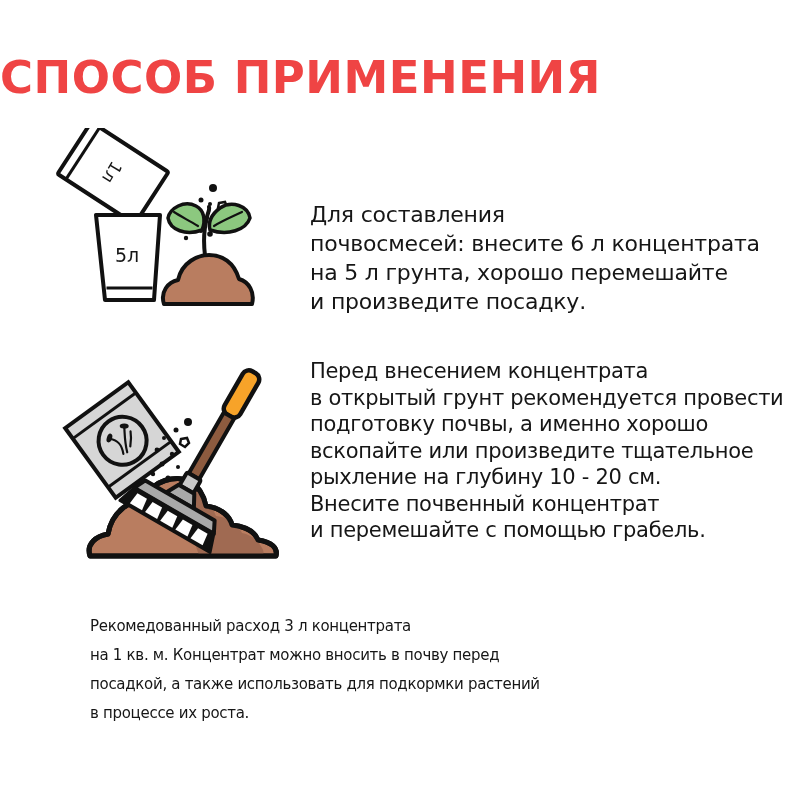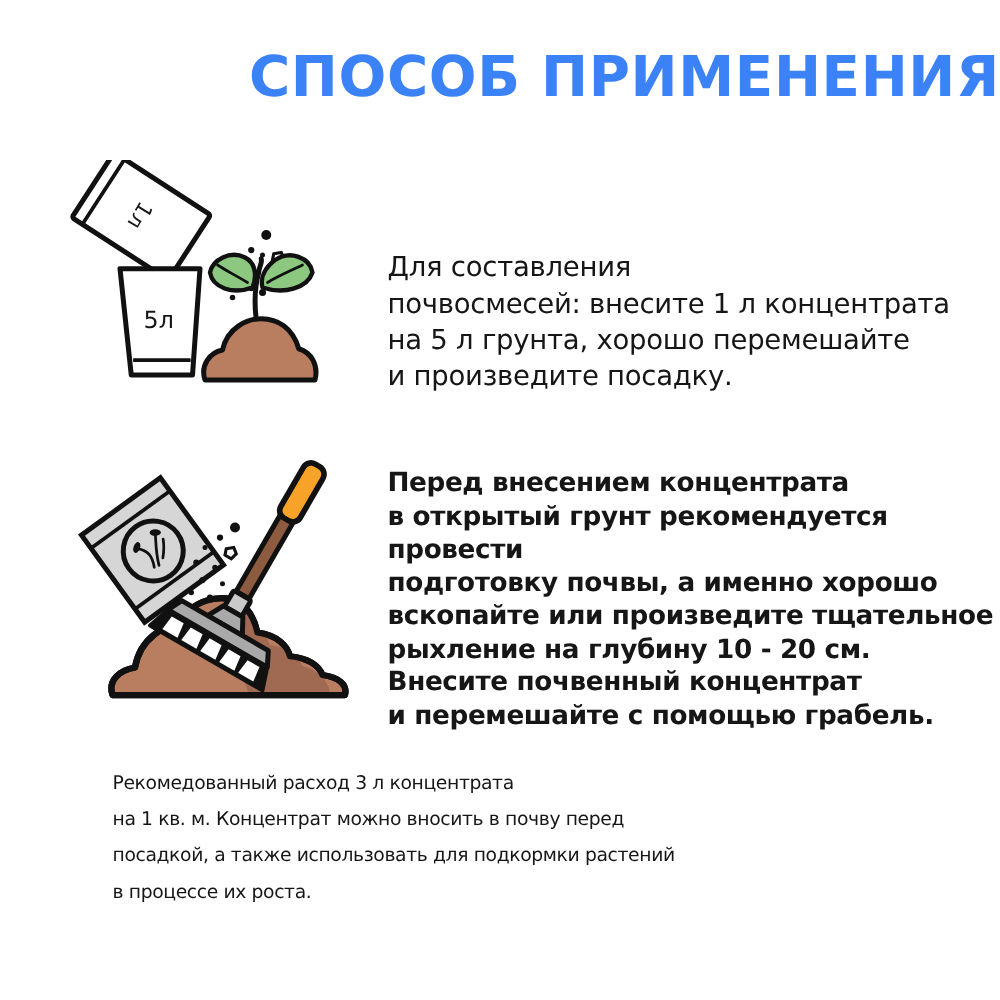--- a/index.html
+++ b/index.html
@@ -1,26 +1,26 @@
 <!DOCTYPE html>
 <html><head>
 <meta charset="utf-8">
 <style>
   html, body { margin:0; padding:0; background:#ffffff; }
   body { width:800px; height:800px; font-family:"DejaVu Sans","Liberation Sans",sans-serif; }
   .canvas { position:relative; width:800px; height:800px; background:#ffffff; overflow:hidden; }
   .title {
-    position:absolute; top:39px; left:0; width:100%;
-    margin:0; text-align:right;
+    position:absolute; top:55px; left:0; width:100%;
+    margin:0; text-align:left;
     font-size:45px; font-weight:bold; line-height:1;
-    letter-spacing:0.5px; color:#3b82f6;
+    letter-spacing:0.5px; color:#ef4444;
   }
   .para { position:absolute; white-space:pre-line; color:#161616; }
   .para-1 { left:310px; top:200px; font-size:22px; line-height:29px; letter-spacing:-0.2px; }
-  .para-2 { left:310px; top:373px; font-size:21px; line-height:26.5px; letter-spacing:-0.3px;font-weight:bold; }
+  .para-2 { left:310px; top:358px; font-size:21px; line-height:26.5px; letter-spacing:-0.3px; }
   .para-3 { left:90px;  top:612px; font-size:15px; line-height:29px; letter-spacing:-0.3px; }
   .illus { position:absolute; }
   .illus-1 { left:50px; top:128px; }
   .illus-2 { left:60px; top:358px; }
   svg text { font-family:"DejaVu Sans","Liberation Sans",sans-serif; }
 </style>
 </head>
 <body>
 
 <div class="canvas">
@@ -59,21 +59,21 @@
       <path d="M157,140 C153,120 153,104 157,90 C157,85 160,83 159,79" fill="none" stroke="#111111" stroke-width="4" stroke-linecap="round"></path>
       <path d="M152,102 C136,108 120,102 118,90 C120,80 134,72 146,78 C154,82 156,92 152,102 Z" stroke="#111111" stroke-width="3.5" stroke-linejoin="round" fill="#8cc87f"></path>
       <path d="M148,98 C138,92 130,88 124,84" fill="none" stroke="#111111" stroke-width="2.2" stroke-linecap="round"></path>
       <path d="M160,102 C178,108 196,102 200,90 C198,78 182,72 170,80 C162,86 158,94 160,102 Z" stroke="#111111" stroke-width="3.5" stroke-linejoin="round" fill="#8cc87f"></path>
       <path d="M164,98 C174,92 184,88 192,84" fill="none" stroke="#111111" stroke-width="2.2" stroke-linecap="round"></path>
       <path d="M114,176 C110,164 118,154 128,152 C132,134 148,127 159,127 C172,127 184,134 189,151 C199,154 205,164 202,176 Z" stroke="#111111" stroke-width="4" stroke-linejoin="round" fill="#b97d60"></path>
     </g>
   </svg>
 
   <div class="para para-1">Для составления
-почвосмесей: внесите 1 л концентрата
+почвосмесей: внесите 6 л концентрата
 на 5 л грунта, хорошо перемешайте
 и произведите посадку.</div>
 
   <svg class="illus illus-2" width="235" height="210" viewBox="0 0 235 210">
     <defs>
       <path id="mound2" d="M30,198 C26,186 36,178 48,176 C52,152 72,142 86,140 C92,122 116,117 130,123 C140,129 144,139 146,148 C162,150 170,159 172,167 C190,169 196,177 198,182 C212,184 218,190 216,198 Z"></path>
       <clipPath id="mound2clip">
           <use href="#mound2"></use>
         </clipPath>
     </defs>

